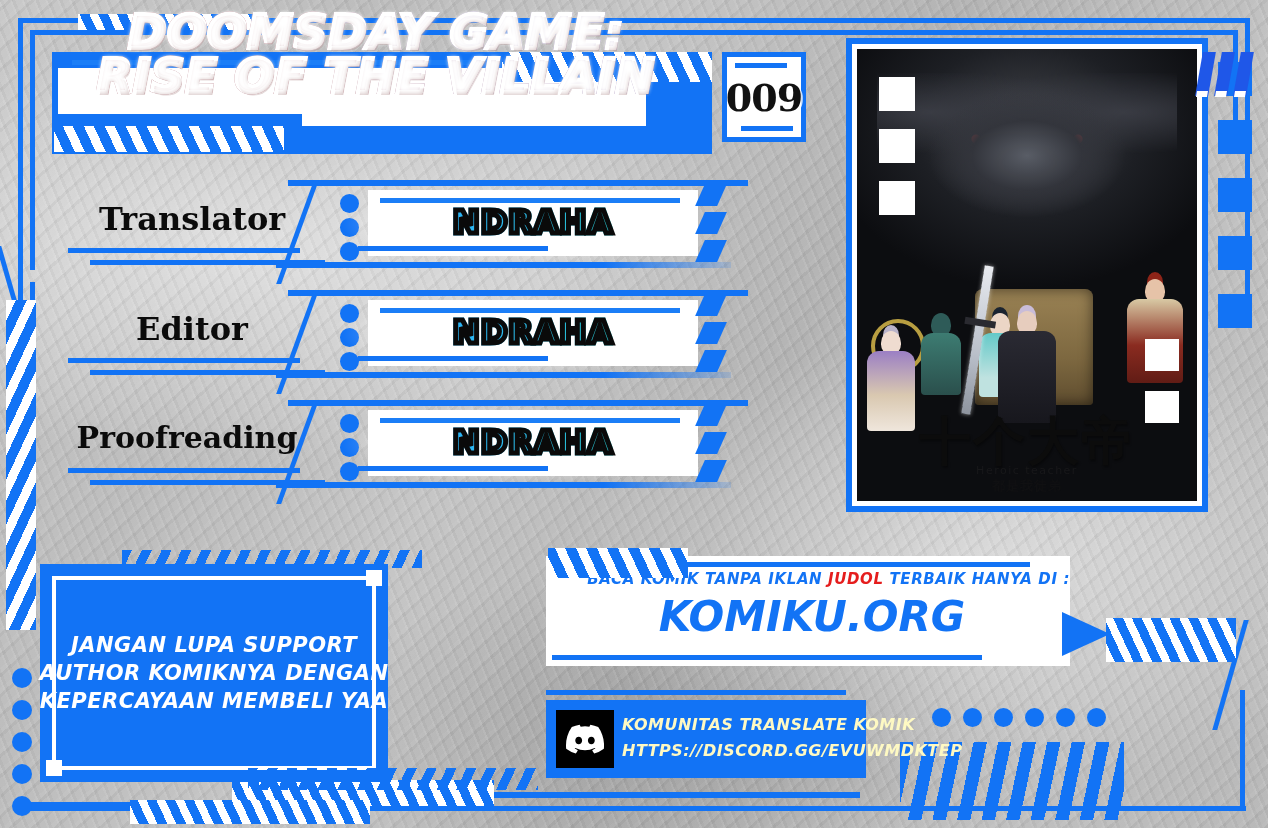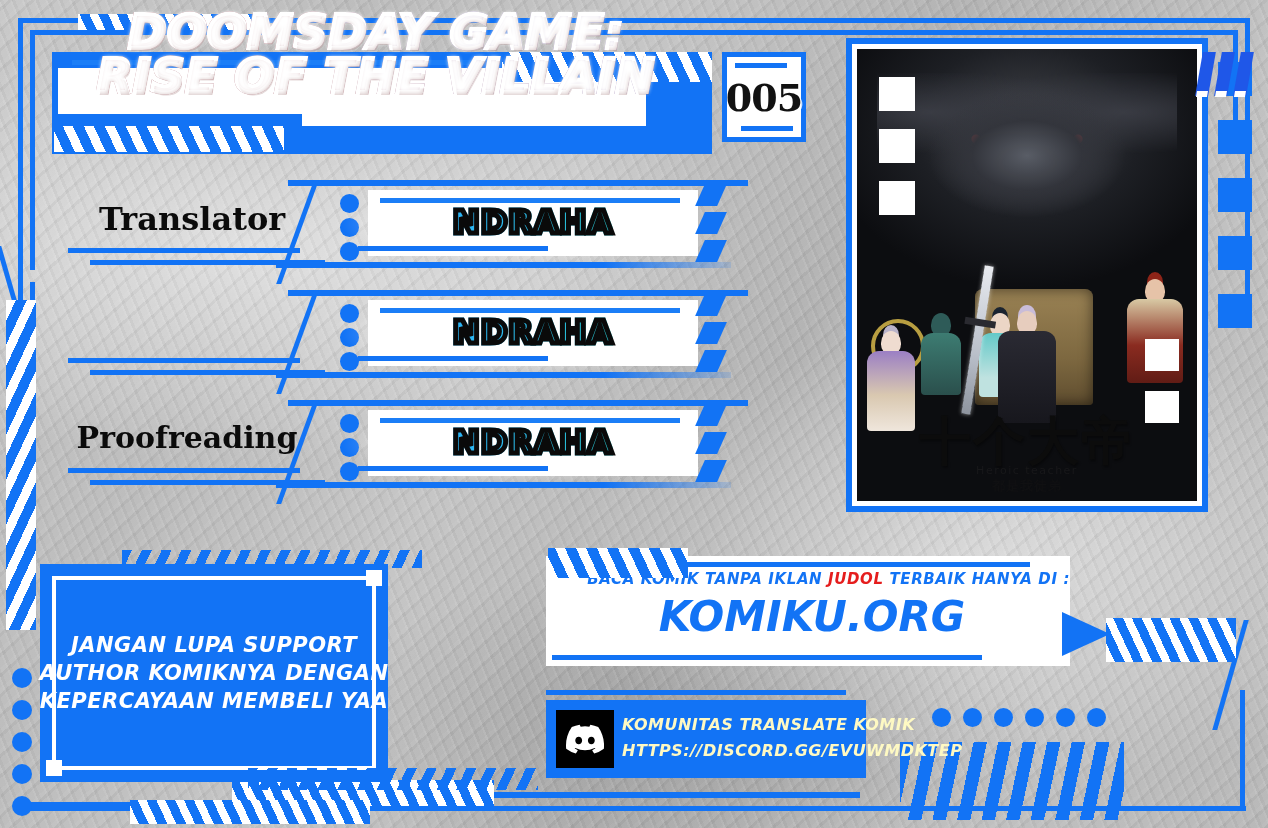--- a/index.html
+++ b/index.html
@@ -382,21 +382,21 @@
 </div>
 <div id="excl-marks">
   <span></span>
     <span></span>
     <span></span>
 </div>
 
 <div id="chapter-box" class="abs">
   <div class="cline-t"></div>
   <div class="cline-b"></div>
-  <div id="chapter-number">005</div>
+  <div id="chapter-number">009</div>
 </div>
 
 <div class="credit-row" style="top:180px;">
   <div class="slash-top-line"></div>
   <div class="slash"></div>
   <div class="credit-label">Translator</div>
   <div class="lbl-underline-a"></div>
   <div class="lbl-underline-b"></div>
   <div class="dots">
       <i></i>
@@ -414,20 +414,21 @@
       <i></i>
       <i></i>
       <i></i>
     </div>
   <div class="slash-bot-line"></div>
 </div>
 
 <div class="credit-row" style="top:290px;">
   <div class="slash-top-line"></div>
   <div class="slash"></div>
+  <div class="credit-label">Editor</div>
   <div class="lbl-underline-a"></div>
   <div class="lbl-underline-b"></div>
   <div class="dots">
       <i></i>
       <i></i>
       <i></i>
     </div>
   <div class="name-box"></div>
   <div class="glow"></div>
   <div class="name-line-top"></div>

